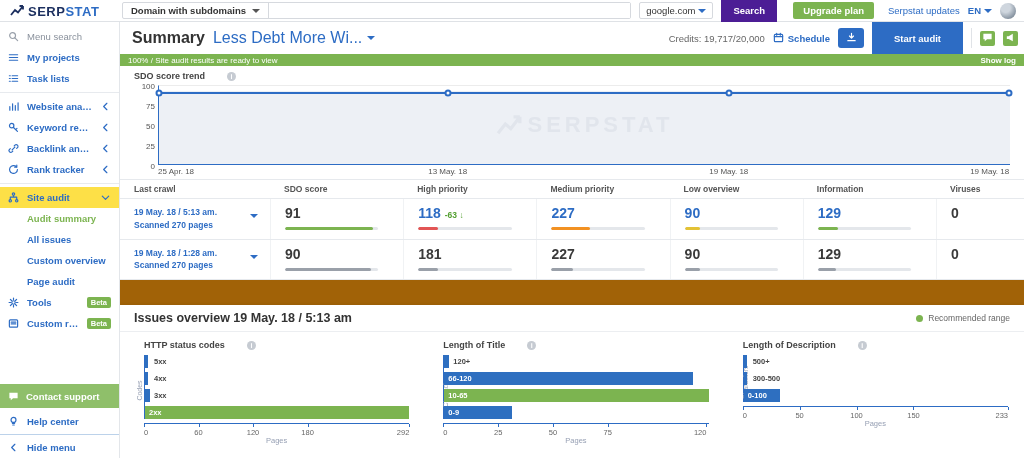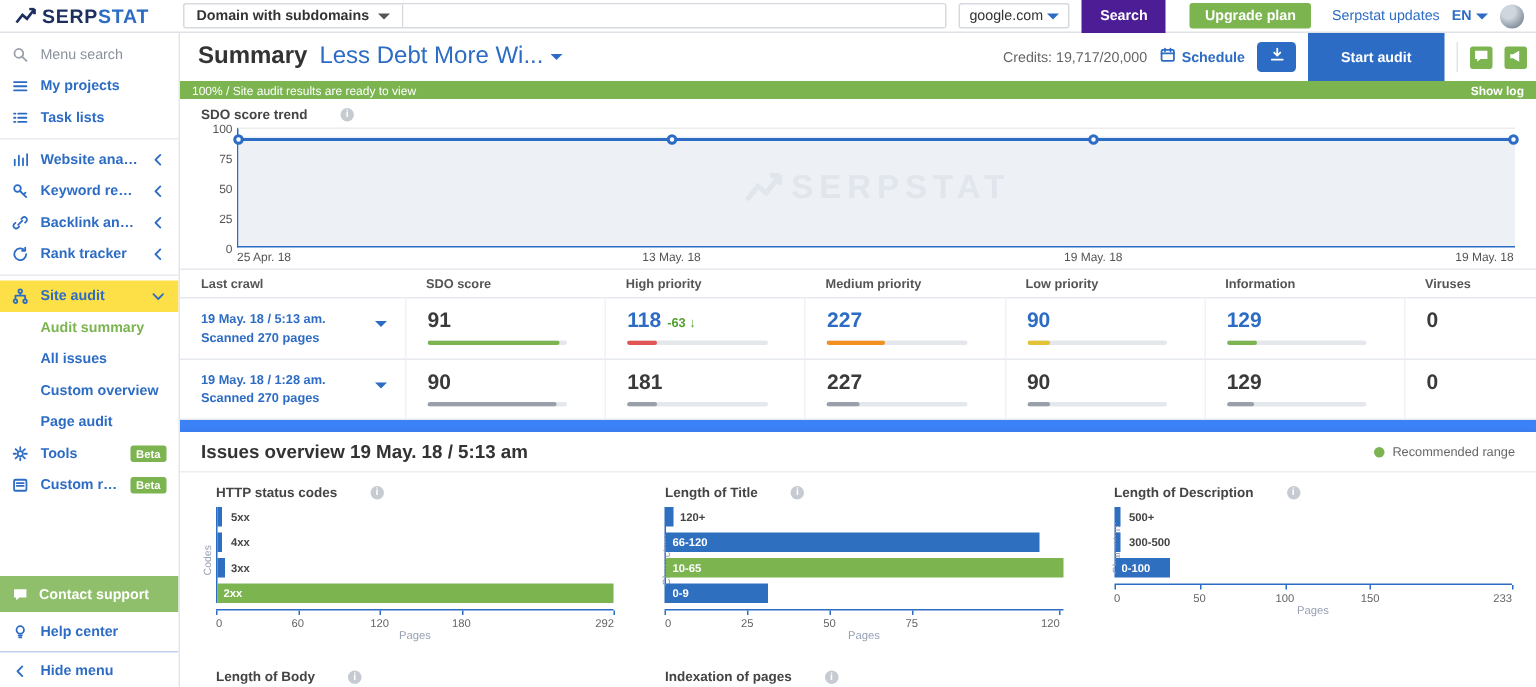--- a/index.html
+++ b/index.html
@@ -110,21 +110,21 @@
   .datecell .d { color:#2d6cc4; font-size:8.5px; font-weight:bold; line-height:1.5; cursor:pointer; }
   .datecell .caret-down { margin-top:8px; cursor:pointer; }
   .metric-num { font-size:14px; font-weight:bold; line-height:1.1; display:flex; align-items:baseline; gap:4px; }
   .metric-num.bluev { color:#2d6cc4; }
   .metric-num.darkv { color:#3a3a3a; }
   .delta { font-size:8.5px; color:#54a032; font-weight:bold; }
   .track { margin-top:6px; width:88%; height:3px; border-radius:2px; background:#e4e7eb; overflow:hidden; }
   .track .fill { display:block; height:100%; border-radius:2px; }
 
   
-  .issues { flex:1; background:#3b82f6; padding-top:8px; overflow:hidden; }
+  .issues { flex:1; background:#a16207; padding-top:25px; overflow:hidden; }
   .issues-panel { background:#fff; height:100%; box-shadow:0 -1px 3px rgba(0,0,0,.06); }
   .issues-head { display:flex; align-items:center; justify-content:space-between;
     padding:6px 14px; border-bottom:1px solid #eceef1; }
   .issues-title { font-size:12.5px; font-weight:bold; color:#333; }
   .legend { display:flex; align-items:center; gap:5px; font-size:8.5px; color:#666; }
   .legend .dot { width:7px; height:7px; border-radius:50%; background:#7cb450; }
   .charts-grid { display:grid; grid-template-columns:1fr 1fr 1fr; column-gap:34px;
     padding:8px 16px 0 24px; }
   .chart .rows { margin-top:5px; border-left:1px solid #2d6cc4; position:relative; }
   .bar-row { height:13px; margin-bottom:4px; position:relative; }
@@ -412,21 +412,21 @@
           </div>
       </div>
     </div>
 
     <div class="crawl-table">
       <div class="crawl-row crawl-head" id="crawl-head">
           <div>Last crawl</div>
           <div>SDO score</div>
           <div>High priority</div>
           <div>Medium priority</div>
-          <div>Low priority</div>
+          <div>Low overview</div>
           <div>Information</div>
           <div>Viruses</div>
         </div>
       <div id="crawl-body">
           <div class="crawl-row crawl-body">
             <div class="cell datecell">
               <span class="d">19 May. 18 / 5:13 am.<br>Scanned 270 pages</span>
               <span class="caret-down"></span>
             </div>
             <div class="cell">

